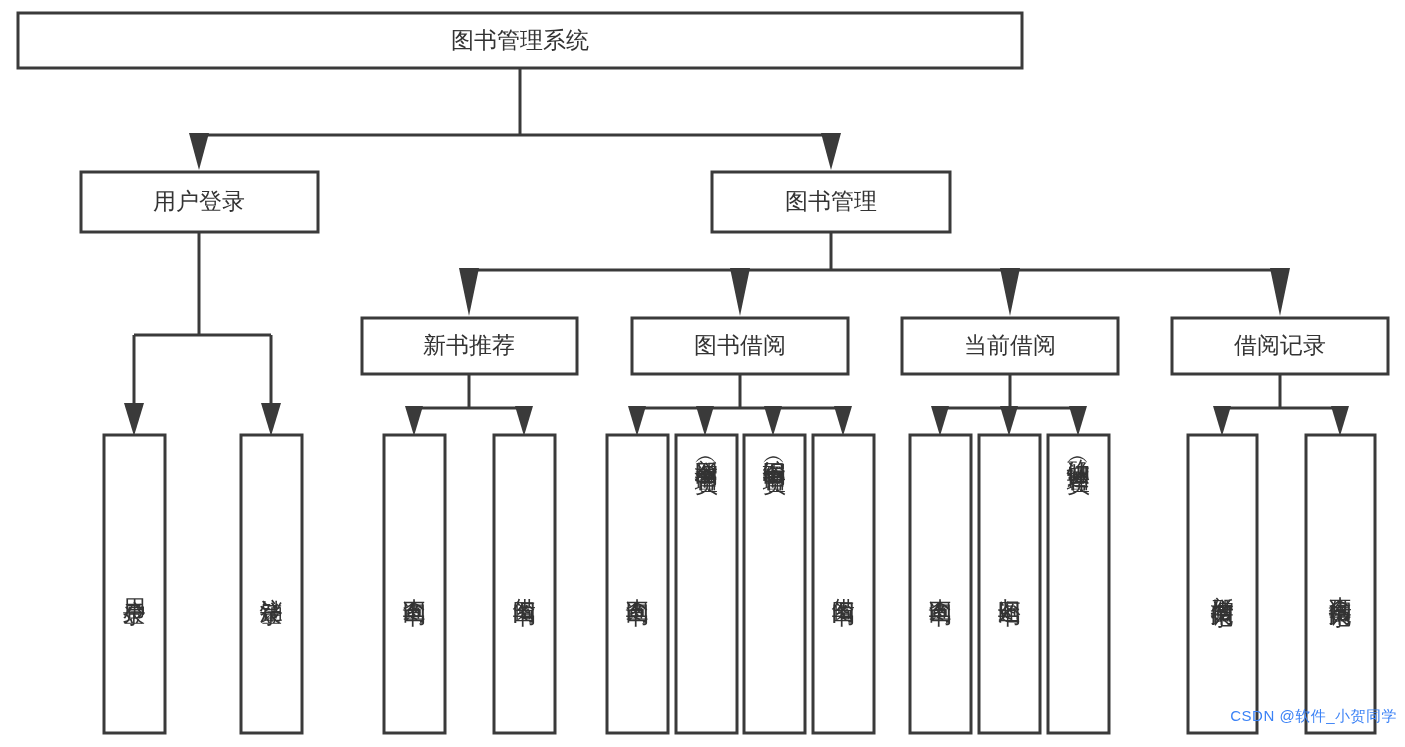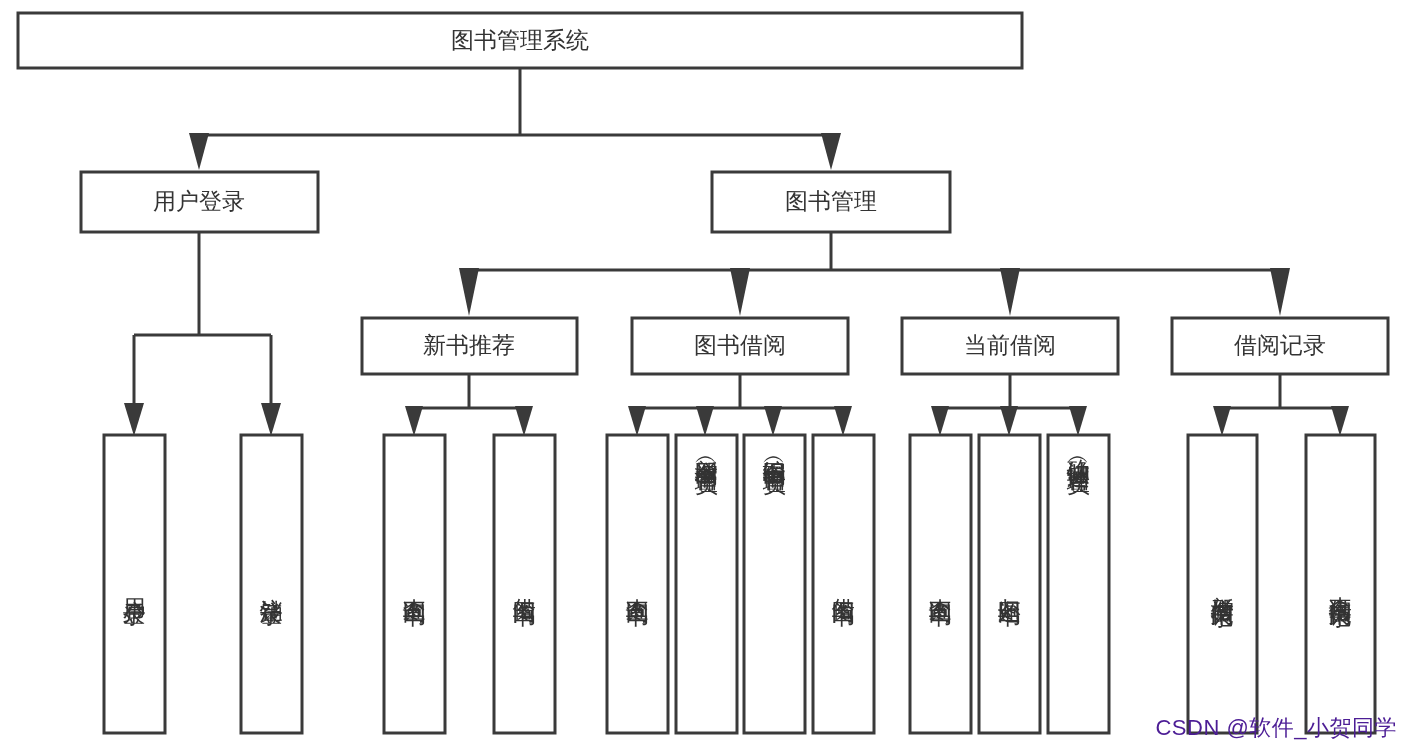--- a/index.html
+++ b/index.html
@@ -70,24 +70,24 @@
     writing-mode: vertical-rl;
     text-orientation: upright;
     line-height: 1.32;
     letter-spacing: 2px;
     white-space: nowrap;
     text-align: center;
   }
   .watermark {
     position: absolute;
     right: 8px;
-    bottom: 4px;
-    font-family: "Liberation Sans", "DejaVu Sans", sans-serif;
-    font-size: 22px;
-    color: #4c1d95;
+    bottom: 21px;
+    font-family: "Liberation Sans", "DejaVu Sans", sans-serif;
+    font-size: 15px;
+    color: #3b82f6;
     letter-spacing: 0.5px;
     white-space: nowrap;
   }
 </style>
 </head>
 <body>
 
 <div id="diagram-root">
 
   <svg class="diagram" viewBox="0 0 1405 747" xmlns="http://www.w3.org/2000/svg">

